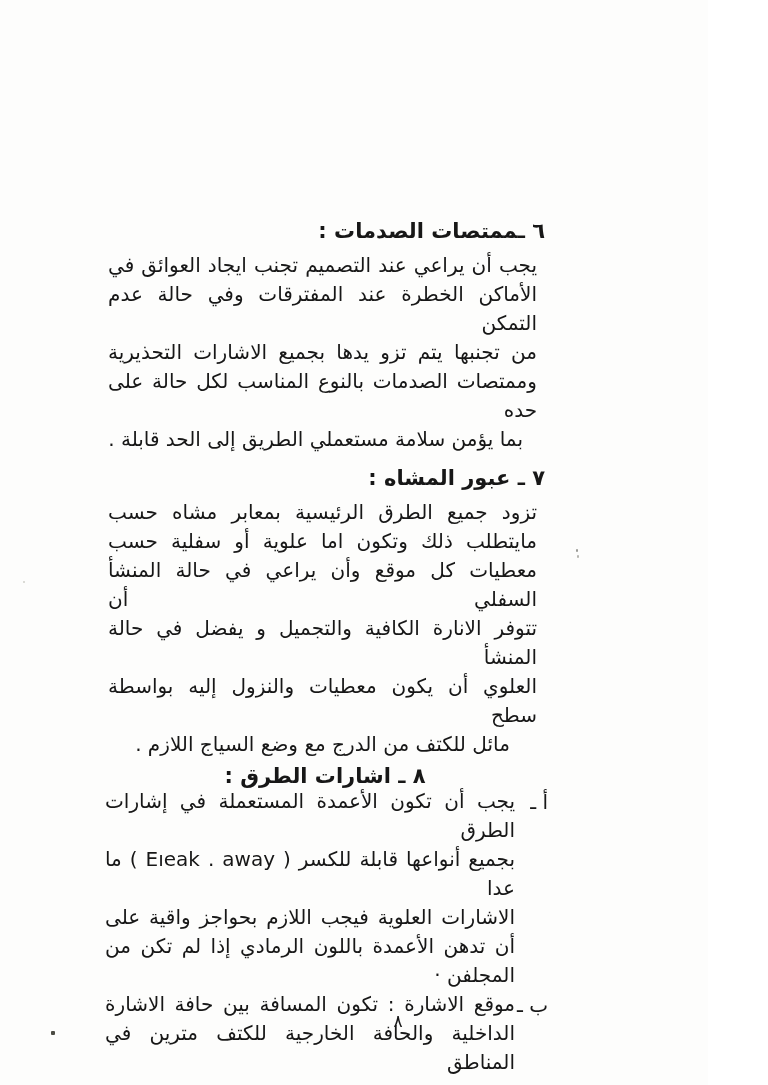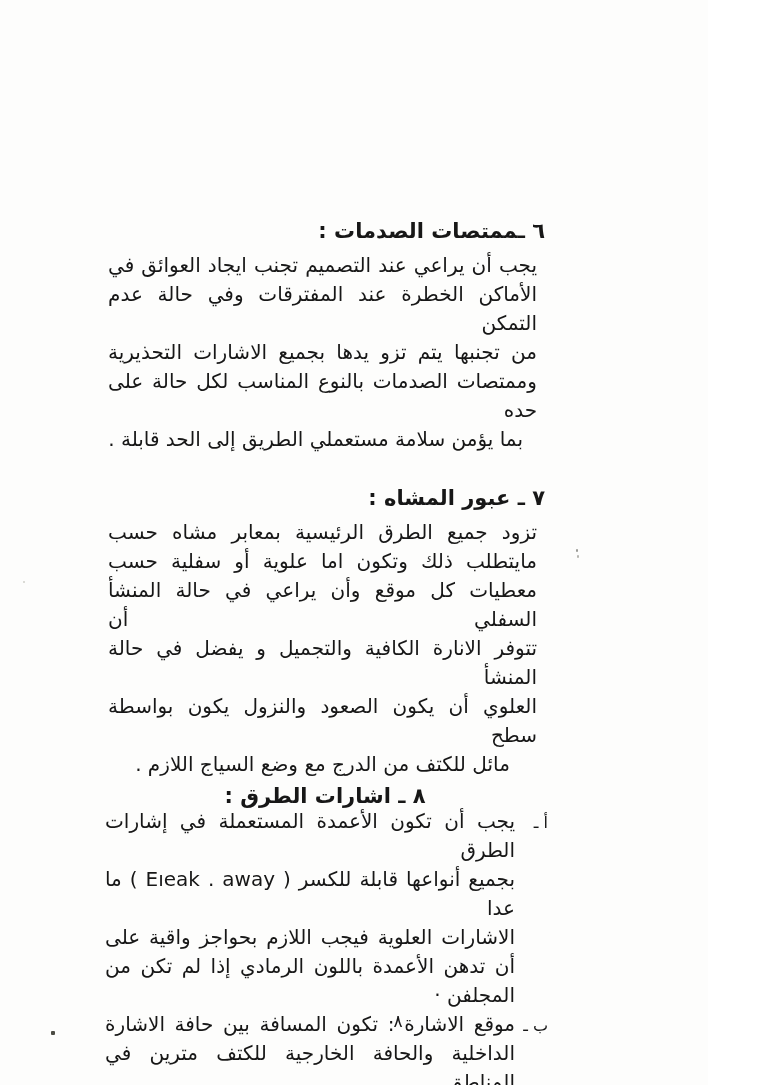--- a/index.html
+++ b/index.html
@@ -36,32 +36,32 @@
     font-size: 20px;
     line-height: 29px;
     text-align: justify;
     text-align-last: justify;
   }
   .para {
     margin-top: 5px;
     padding-right: 8px;
     padding-left: 3px;
   }
-  .sec7 { margin-top: 30px; }
+  .sec7 { margin-top: 10px; }
   .sec8 { margin-top: 3px; }
   .sec8 .heading { margin-bottom: -4px; text-align: center; }
   .item {
     position: relative;
     padding-right: 30px;
   }
   .item .marker {
     position: absolute;
     right: -3px;
     top: 1px;
-    font-size: 16px;
+    font-size: 20px;
     line-height: 29px;
     text-align: right;
   }
   .line.last-right  { text-align-last: right; }
   .line.last-center { text-align-last: center; }
   .line.pad-r       { padding-right: 14px; }
   .page-number {
     position: absolute;
     top: 1010px;
     left: 398px;
@@ -95,21 +95,21 @@
       </div>
     </section>
 
     <section class="sec7">
       <h2 class="heading">٧ ـ عبور المشاه :</h2>
       <div class="para">
         <div class="line">تزود جميع الطرق الرئيسية بمعابر مشاه حسب</div>
         <div class="line">مايتطلب ذلك وتكون اما علوية أو سفلية حسب</div>
         <div class="line">معطيات كل موقع وأن يراعي في حالة المنشأ السفلي أن</div>
         <div class="line">تتوفر الانارة الكافية والتجميل و يفضل في حالة المنشأ</div>
-        <div class="line">العلوي أن يكون الصعود والنزول يكون بواسطة سطح</div>
+        <div class="line">العلوي أن يكون معطيات والنزول إليه بواسطة سطح</div>
         <div class="line last-center">مائل للكتف من الدرج مع وضع السياج اللازم .</div>
       </div>
     </section>
 
     <section class="sec8">
       <h2 class="heading">٨ ـ اشارات الطرق :</h2>
 
       <div class="item">
         <span class="marker">أ ـ</span>
         <div class="item-lines">

